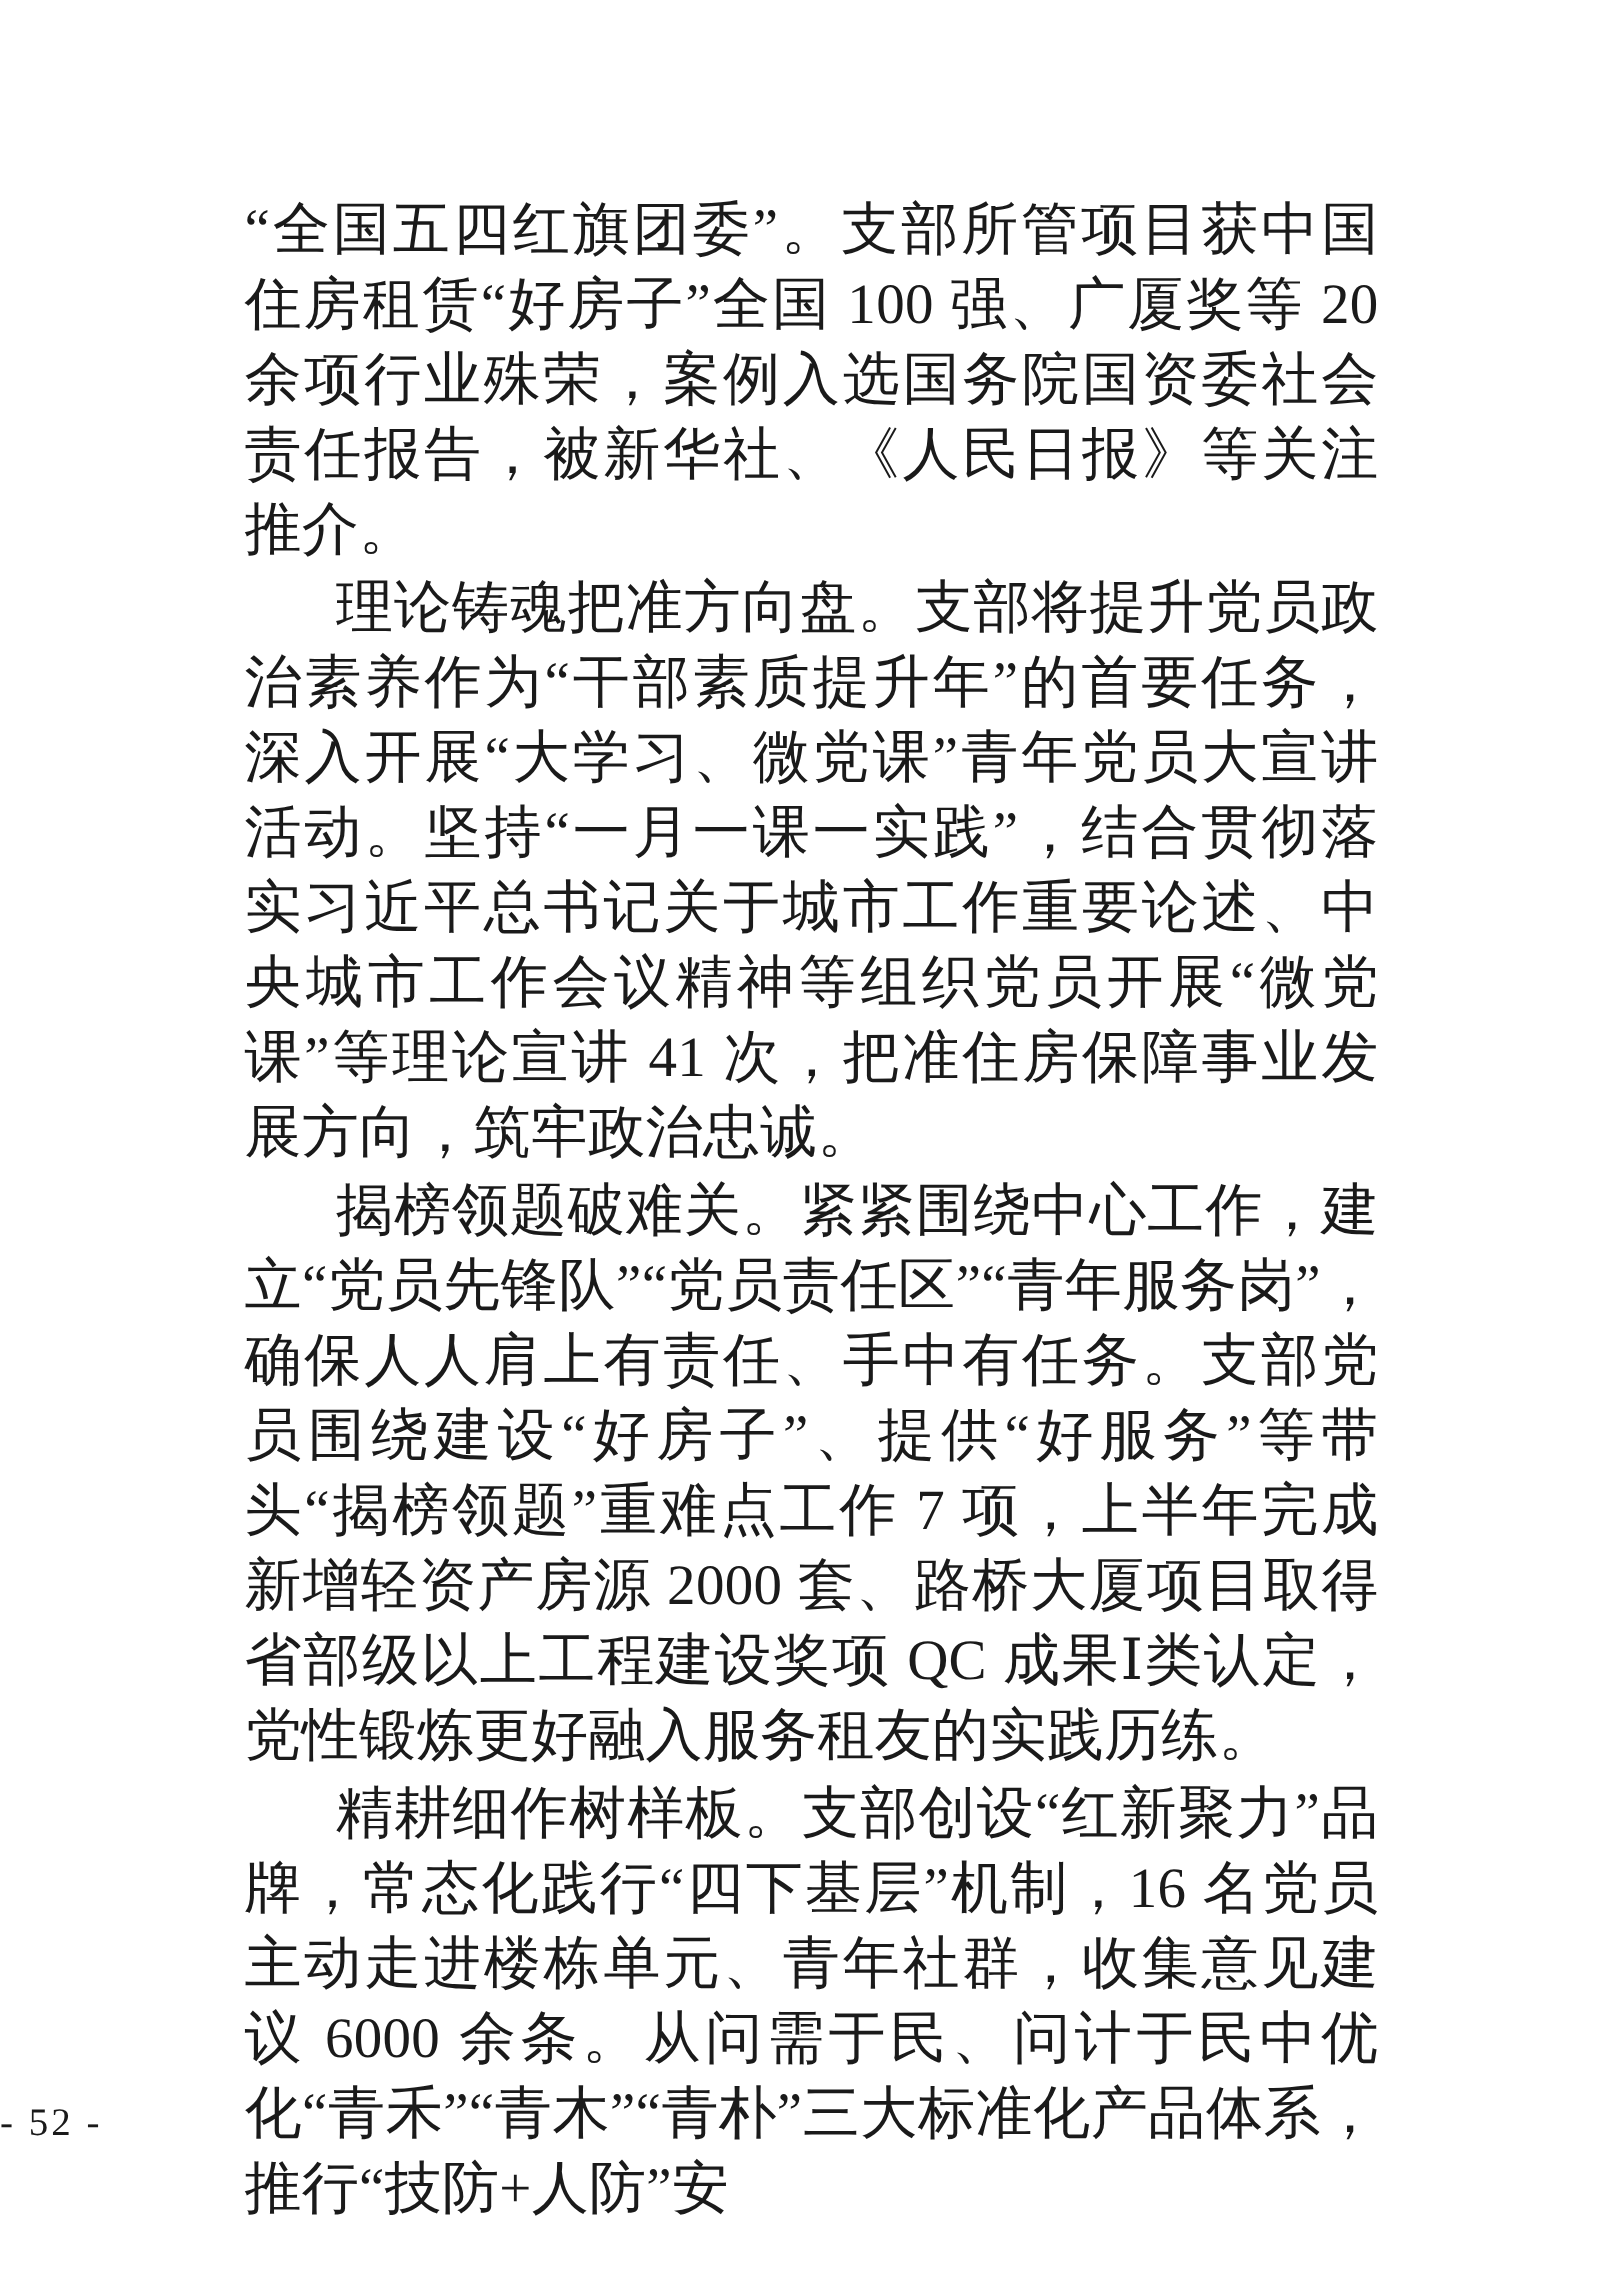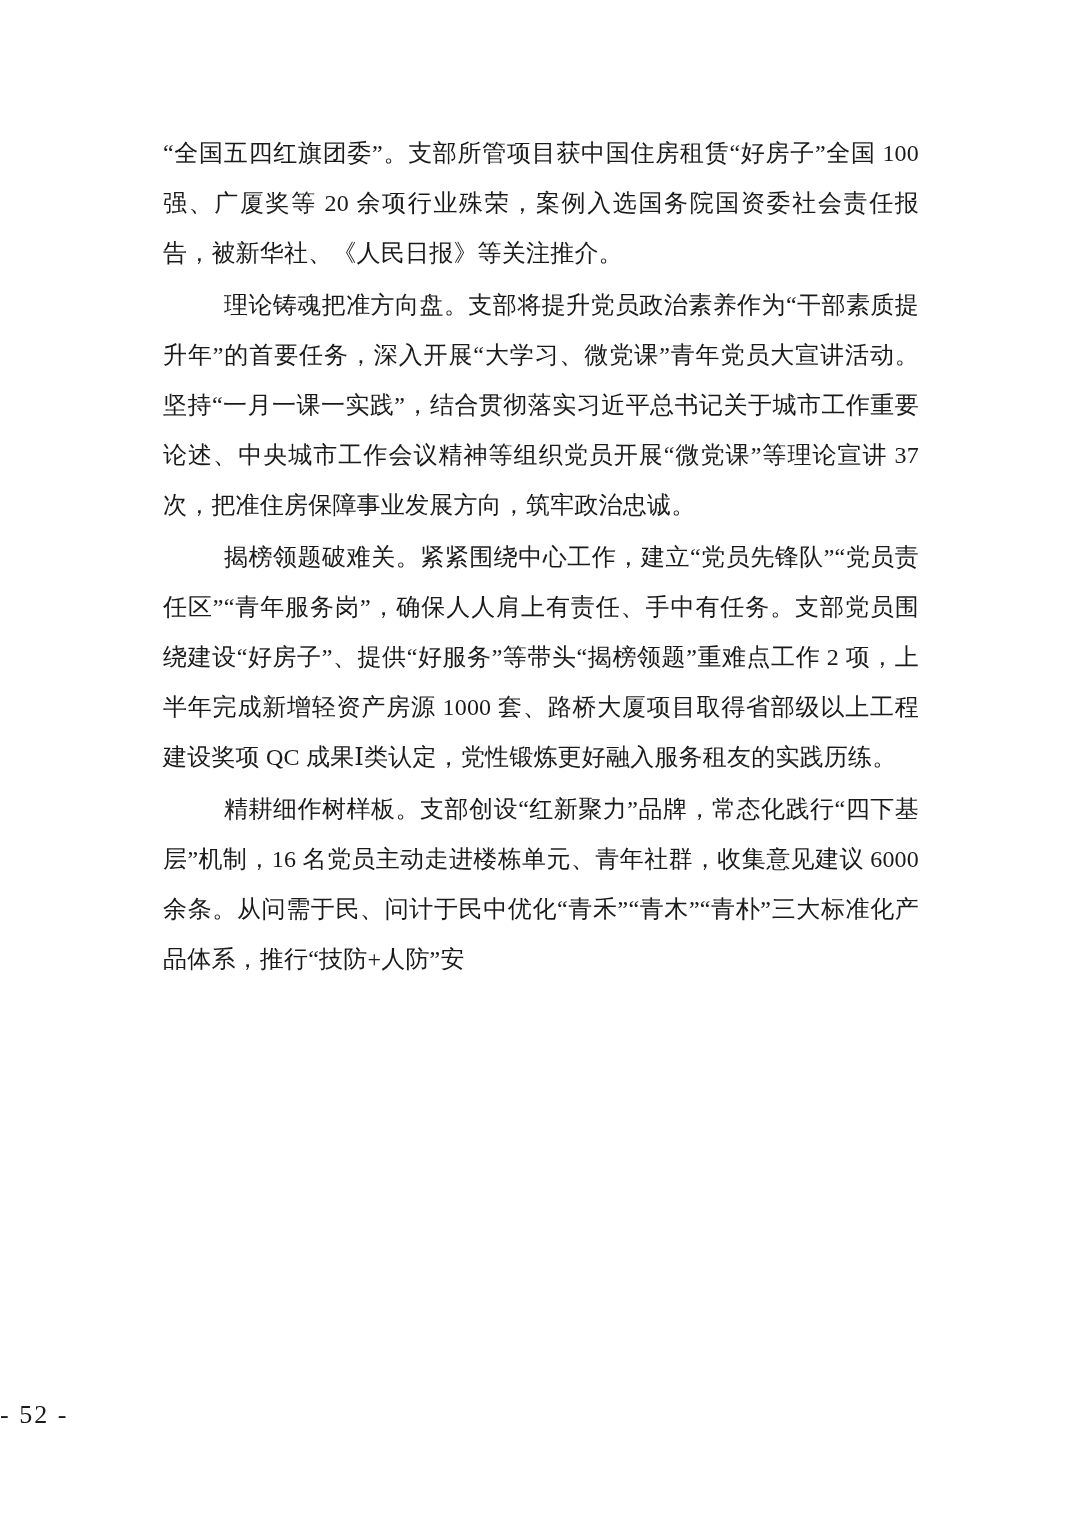--- a/index.html
+++ b/index.html
@@ -17,21 +17,21 @@
     font-family: "Liberation Serif", "DejaVu Serif", serif;
   }
   .content {
     position: absolute;
     left: 163px;
     top: 128px;
     width: 756px;
   }
   .para {
     margin: 0 0 2px 0;
-    font-size: 24px;
+    font-size: 38px;
     line-height: 50px;
     color: #1a1a1a;
     text-align: justify;
     text-justify: inter-ideograph;
     letter-spacing: 0.2px;
     font-weight: 400;
   }
   .para.indent {
     text-indent: 61px;
   }
@@ -44,18 +44,18 @@
     color: #1a1a1a;
     letter-spacing: 2px;
   }
 </style>
 </head>
 <body>
 
 <div class="page">
   <div class="content">
     <p class="para">“全国五四红旗团委”。支部所管项目获中国住房租赁“好房子”全国 100 强、广厦奖等 20 余项行业殊荣，案例入选国务院国资委社会责任报告，被新华社、《人民日报》等关注推介。</p>
-    <p class="para indent">理论铸魂把准方向盘。支部将提升党员政治素养作为“干部素质提升年”的首要任务，深入开展“大学习、微党课”青年党员大宣讲活动。坚持“一月一课一实践”，结合贯彻落实习近平总书记关于城市工作重要论述、中央城市工作会议精神等组织党员开展“微党课”等理论宣讲 37 次，把准住房保障事业发展方向，筑牢政治忠诚。</p>
-    <p class="para indent">揭榜领题破难关。紧紧围绕中心工作，建立“党员先锋队”“党员责任区”“青年服务岗”，确保人人肩上有责任、手中有任务。支部党员围绕建设“好房子”、提供“好服务”等带头“揭榜领题”重难点工作 2 项，上半年完成新增轻资产房源 1000 套、路桥大厦项目取得省部级以上工程建设奖项 QC 成果Ⅰ类认定，党性锻炼更好融入服务租友的实践历练。</p>
+    <p class="para indent">理论铸魂把准方向盘。支部将提升党员政治素养作为“干部素质提升年”的首要任务，深入开展“大学习、微党课”青年党员大宣讲活动。坚持“一月一课一实践”，结合贯彻落实习近平总书记关于城市工作重要论述、中央城市工作会议精神等组织党员开展“微党课”等理论宣讲 41 次，把准住房保障事业发展方向，筑牢政治忠诚。</p>
+    <p class="para indent">揭榜领题破难关。紧紧围绕中心工作，建立“党员先锋队”“党员责任区”“青年服务岗”，确保人人肩上有责任、手中有任务。支部党员围绕建设“好房子”、提供“好服务”等带头“揭榜领题”重难点工作 7 项，上半年完成新增轻资产房源 2000 套、路桥大厦项目取得省部级以上工程建设奖项 QC 成果Ⅰ类认定，党性锻炼更好融入服务租友的实践历练。</p>
     <p class="para indent">精耕细作树样板。支部创设“红新聚力”品牌，常态化践行“四下基层”机制，16 名党员主动走进楼栋单元、青年社群，收集意见建议 6000 余条。从问需于民、问计于民中优化“青禾”“青木”“青朴”三大标准化产品体系，推行“技防+人防”安</p>
   </div>
   <div class="footer">- 52 -</div>
 </div>
 
 </body></html>

